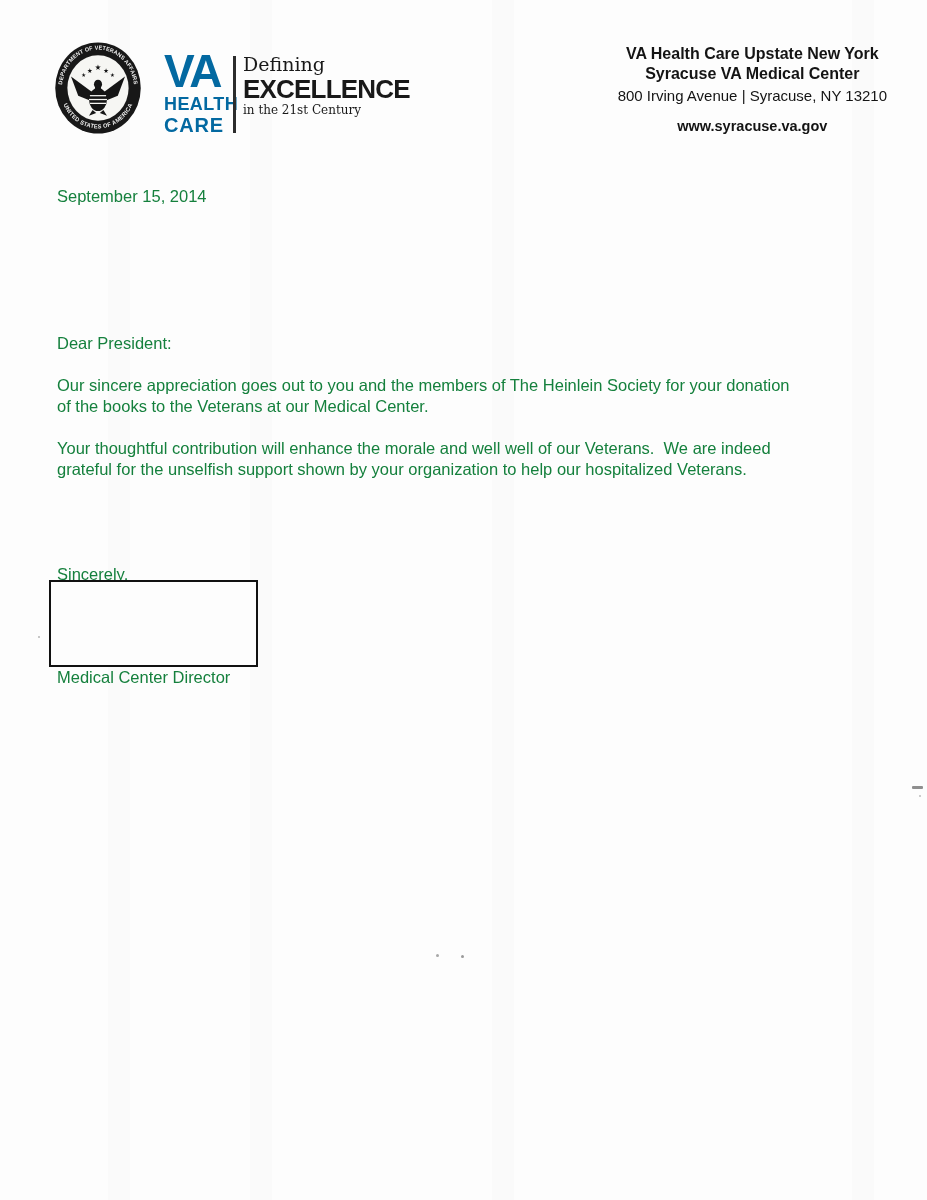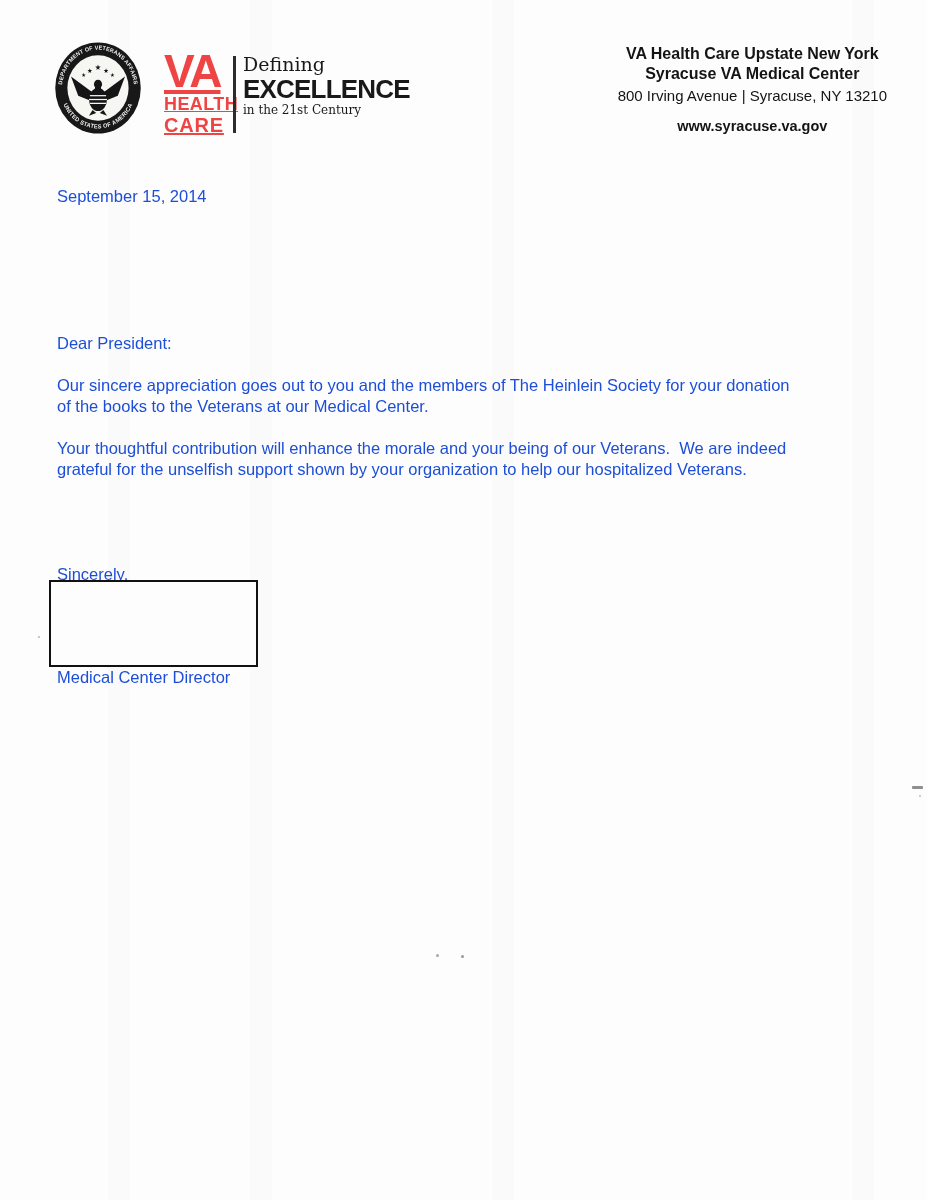--- a/index.html
+++ b/index.html
@@ -30,23 +30,22 @@
     position: absolute;
     left: 53px;
     top: 40px;
     width: 90px;
     height: 96px;
   }
   .va-block {
     position: absolute;
     left: 164px;
     top: 50px;
-    color: #ef4444;
+    color: #0369a1;
     line-height: 1;
-    text-decoration: underline;
   }
   .va-big {
     font-size: 46px;
     font-weight: 900;
     letter-spacing: -2px;
     line-height: 0.92;
   }
   .va-health {
     font-size: 18px;
     font-weight: 900;
@@ -115,21 +114,21 @@
     margin-top: 12px;
   }
   
   .body-text {
     position: absolute;
     left: 57px;
     width: 815px;
     font-size: 16.5px;
     line-height: 21px;
     white-space: pre-wrap;
-    color: #1d4ed8;
+    color: #15803d;
   }
   .date          { top: 186px; }
   .recipient     { top: 228px; }
   .salutation    { top: 333px; }
   .para-1        { top: 375px; }
   .para-2        { top: 438px; }
   .para-3        { top: 501px; }
   .closing       { top: 564px; }
   .signer-title  { top: 667px; }
   .signature-box {
@@ -218,21 +217,21 @@
     <div class="addr-web">www.syracuse.va.gov</div>
   </div>
 
   <div class="body-text date">September 15, 2014</div>
 
 
   <div class="body-text salutation">Dear President:</div>
 
   <div class="body-text para-1">Our sincere appreciation goes out to you and the members of The Heinlein Society for your donation
 of the books to the Veterans at our Medical Center.</div>
-  <div class="body-text para-2">Your thoughtful contribution will enhance the morale and your being of our Veterans.  We are indeed
+  <div class="body-text para-2">Your thoughtful contribution will enhance the morale and well well of our Veterans.  We are indeed
 grateful for the unselfish support shown by your organization to help our hospitalized Veterans.</div>
 
   <div class="body-text closing">Sincerely,</div>
 
   <div class="signature-box"></div>
 
   <div class="body-text signer-title">Medical Center Director</div>
 
   <div class="artifact artifact-dash"></div>
   <div class="artifact artifact-dot-1"></div>

